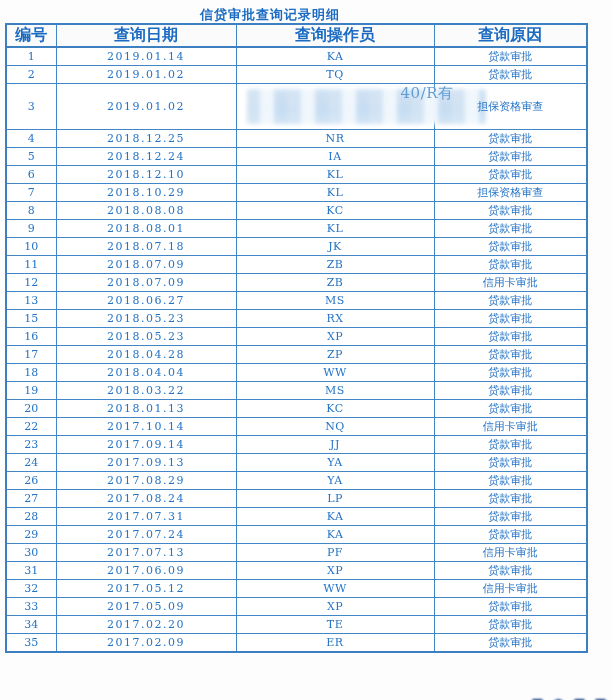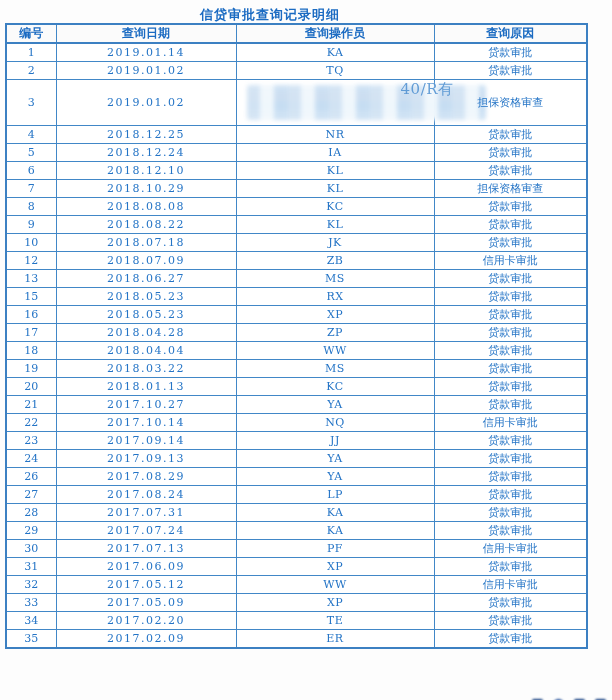--- a/index.html
+++ b/index.html
@@ -39,21 +39,21 @@
   }
   col.c-id   { width: 50px;  }
   col.c-date { width: 180px; }
   col.c-op   { width: 198px; }
   col.c-why  { width: 153px; }
   th {
     height: 16px;
     border: 1px solid #4187c7;
     border-bottom: 2px solid #3c80c2;
     font-family: "DejaVu Sans", "Liberation Sans", sans-serif;
-    font-size: 12px;
+    font-size: 16px;
     font-weight: bold;
     color: #1b6bc2;
     text-align: center;
     padding: 0;
     background: #fbfbfb;
   }
   td {
     height: 17px;
     border: 1px solid #4187c7;
     font-size: 11px;
@@ -181,28 +181,34 @@
           <td class="cell-why"><span class="reason-text">担保资格审查</span></td>
         </tr>
         <tr>
           <td class="cell-id">8</td>
           <td class="cell-date">2018.08.08</td>
           <td class="cell-op">KC</td>
           <td class="cell-why"><span class="reason-text">贷款审批</span></td>
         </tr>
         <tr>
           <td class="cell-id">9</td>
-          <td class="cell-date">2018.08.22</td>
+          <td class="cell-date">2018.08.01</td>
           <td class="cell-op">KL</td>
           <td class="cell-why"><span class="reason-text">贷款审批</span></td>
         </tr>
         <tr>
           <td class="cell-id">10</td>
           <td class="cell-date">2018.07.18</td>
           <td class="cell-op">JK</td>
+          <td class="cell-why"><span class="reason-text">贷款审批</span></td>
+        </tr>
+        <tr>
+          <td class="cell-id">11</td>
+          <td class="cell-date">2018.07.09</td>
+          <td class="cell-op">ZB</td>
           <td class="cell-why"><span class="reason-text">贷款审批</span></td>
         </tr>
         <tr>
           <td class="cell-id">12</td>
           <td class="cell-date">2018.07.09</td>
           <td class="cell-op">ZB</td>
           <td class="cell-why"><span class="reason-text">信用卡审批</span></td>
         </tr>
         <tr>
           <td class="cell-id">13</td>
@@ -237,26 +243,20 @@
         <tr>
           <td class="cell-id">19</td>
           <td class="cell-date">2018.03.22</td>
           <td class="cell-op">MS</td>
           <td class="cell-why"><span class="reason-text">贷款审批</span></td>
         </tr>
         <tr>
           <td class="cell-id">20</td>
           <td class="cell-date">2018.01.13</td>
           <td class="cell-op">KC</td>
-          <td class="cell-why"><span class="reason-text">贷款审批</span></td>
-        </tr>
-        <tr>
-          <td class="cell-id">21</td>
-          <td class="cell-date">2017.10.27</td>
-          <td class="cell-op">YA</td>
           <td class="cell-why"><span class="reason-text">贷款审批</span></td>
         </tr>
         <tr>
           <td class="cell-id">22</td>
           <td class="cell-date">2017.10.14</td>
           <td class="cell-op">NQ</td>
           <td class="cell-why"><span class="reason-text">信用卡审批</span></td>
         </tr>
         <tr>
           <td class="cell-id">23</td>

